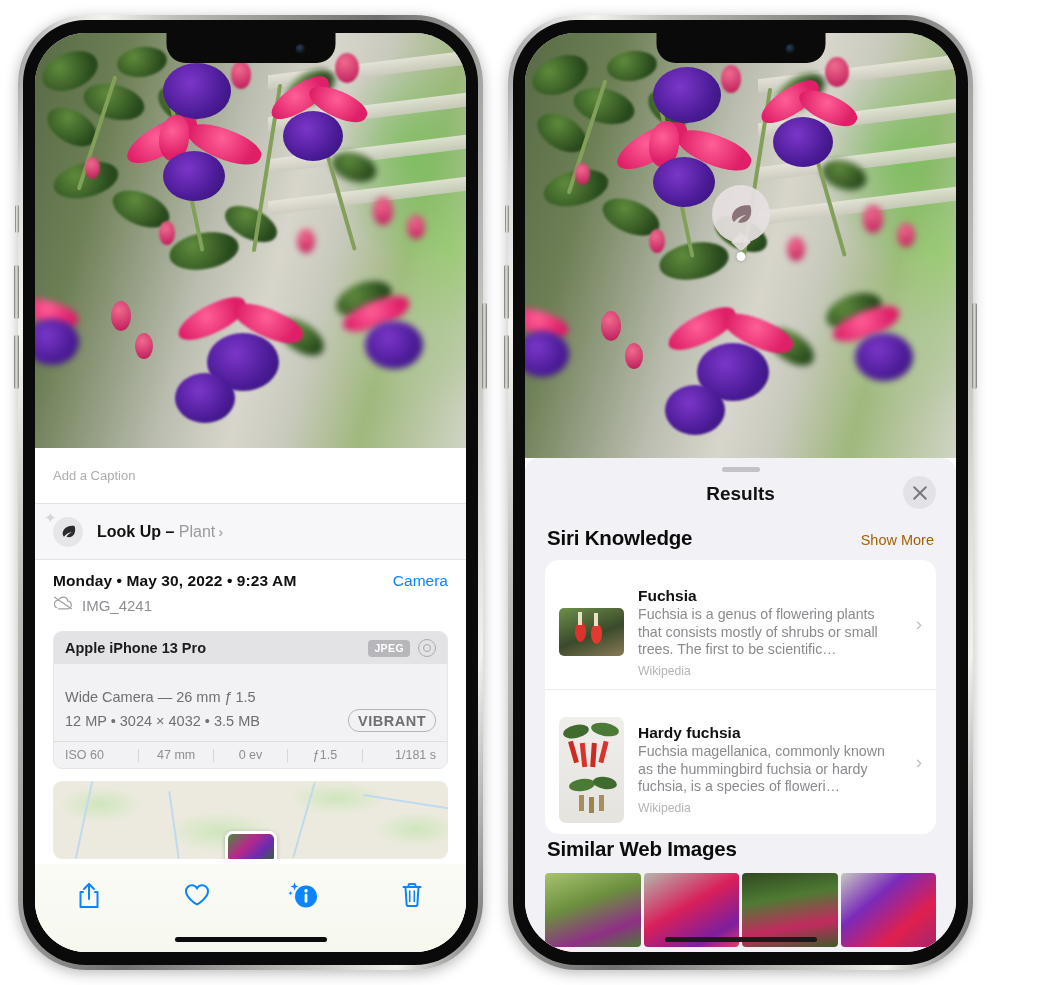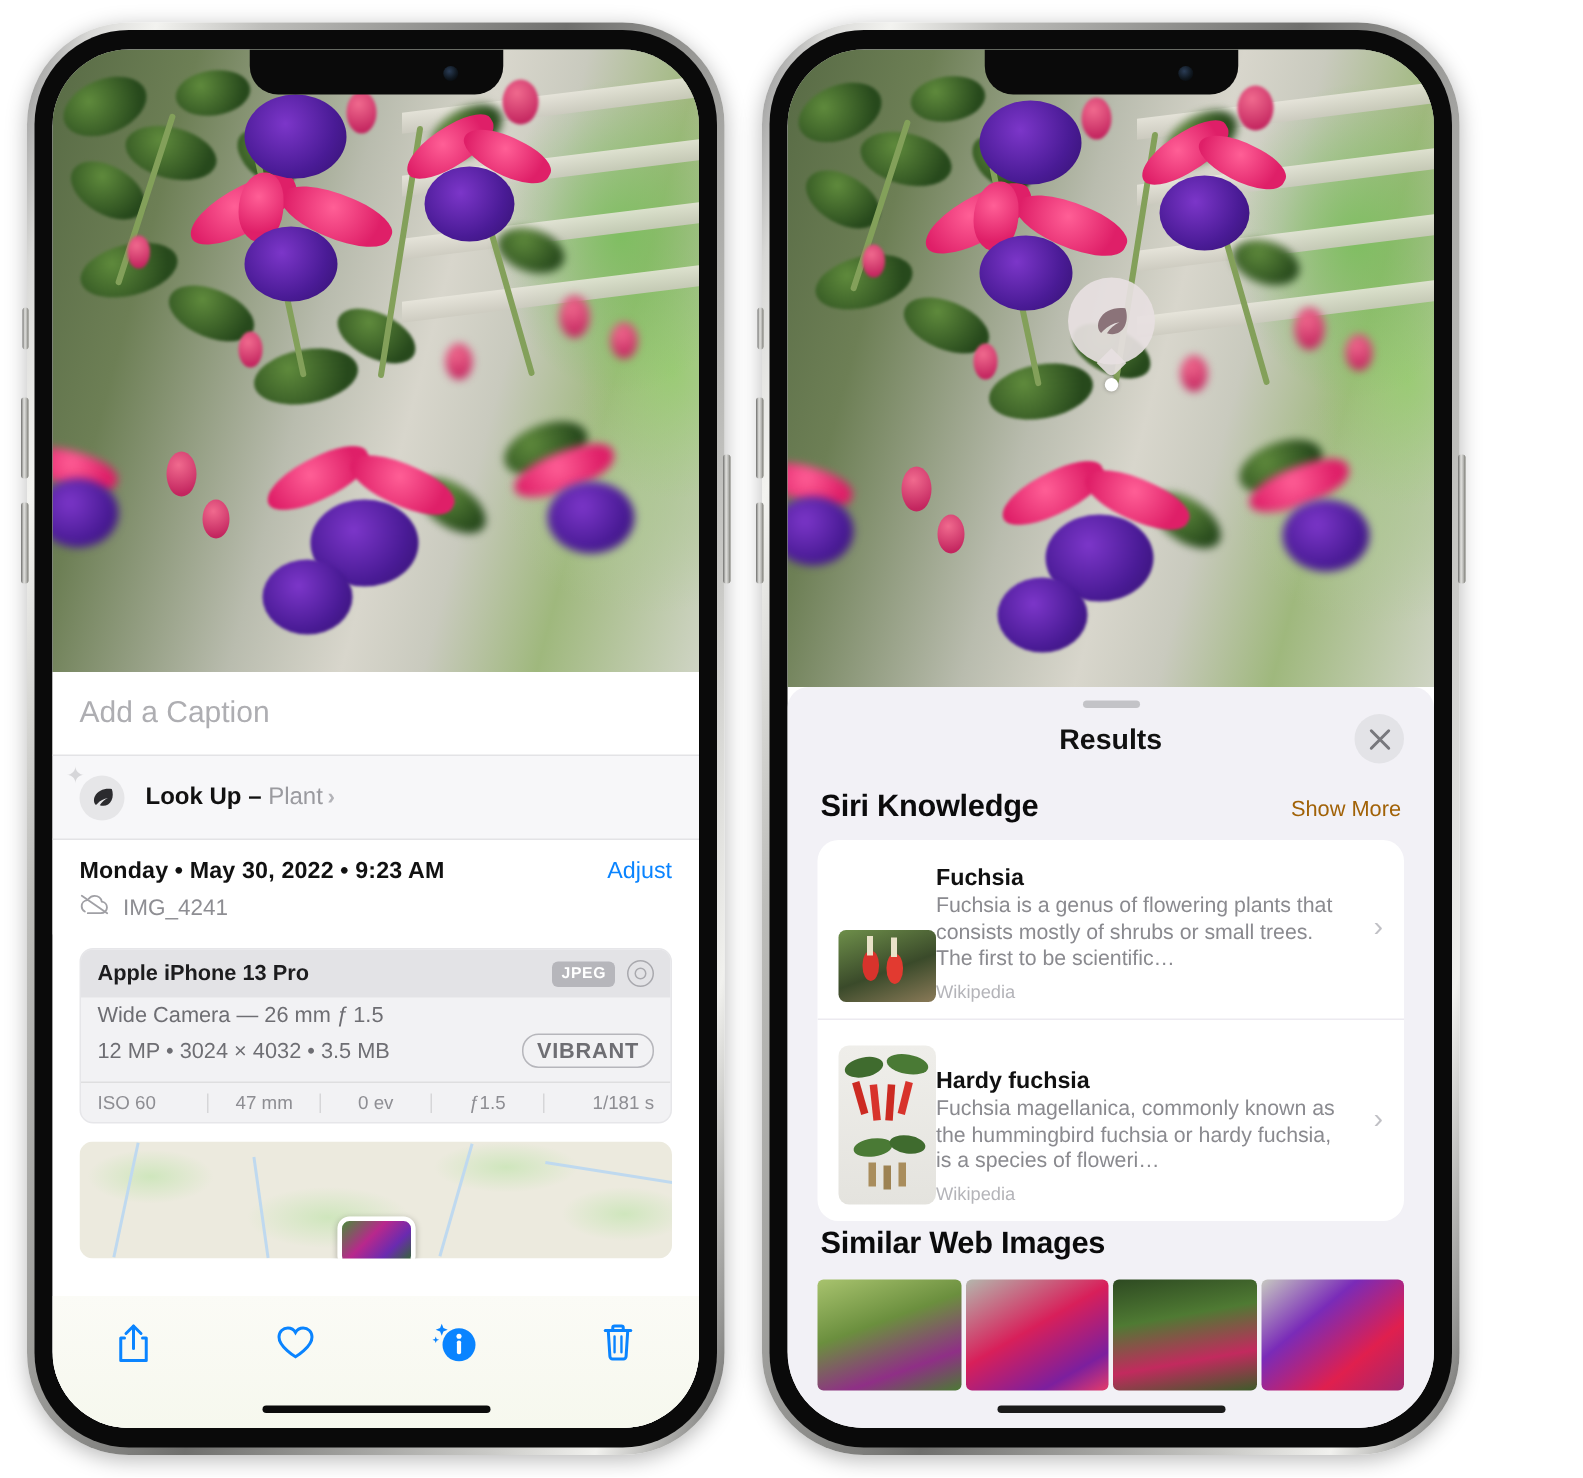--- a/index.html
+++ b/index.html
@@ -92,21 +92,21 @@
     position:absolute; border-radius:60% 40% 55% 45%;
     background: radial-gradient(circle at 45% 35%, #ff5f96, #df1f68 70%);
   }
   .blur1 { filter: blur(1.2px); }
   .blur2 { filter: blur(3px); }
 
   
   .sheet-l { position:absolute; left:0; right:0; top:415px; bottom:0; background:#ffffff; z-index:20; }
   .caption-row {
     height:56px; display:flex; align-items:center;
-    padding:0 18px; color:#aeaeb2; font-size:20px;
+    padding:0 18px; color:#aeaeb2; font-size:13px;
     background:#fff; border-bottom:.5px solid #e3e3e6;
   }
   .lookup-row {
     height:56px; display:flex; align-items:center; gap:14px;
     padding:0 18px; background:#f7f7f9;
     border-bottom:.5px solid #e3e3e6; position:relative;
   }
   .leaf-chip {
     width:30px; height:30px; border-radius:50%;
     background:#e6e6e8; display:flex; align-items:center; justify-content:center;
@@ -136,21 +136,21 @@
   .cam-badges { display:flex; align-items:center; gap:8px; }
   .jpeg {
     background:#b6b6bb; color:#fff; font-size:10.5px; font-weight:700;
     letter-spacing:.4px; padding:2.5px 6px; border-radius:4px;
   }
   .hdr-ring {
     width:18px; height:18px; border-radius:50%;
     border:1.3px solid #a9a9ae; display:flex; align-items:center; justify-content:center;
   }
   .hdr-ring i { width:8px; height:8px; border-radius:50%; border:1.5px solid #a9a9ae; display:block; }
-  .cam-body { padding:4px 11px 9px; }
+  .cam-body { padding:25px 11px 9px; }
   .cam-l1 { font-size:14.5px; color:#6e6e73; }
   .cam-l2 { display:flex; align-items:center; justify-content:space-between; margin-top:4px; }
   .cam-l2 span { font-size:14.5px; color:#6e6e73; }
   .vibrant {
     border:1px solid #b6b6bb; color:#6e6e73; font-size:10.5px; font-weight:600;
     letter-spacing:.5px; padding:2.5px 9px; border-radius:11px;
   }
   .cam-foot {
     display:flex; align-items:center; border-top:.5px solid #dededf;
     padding:6px 11px;
@@ -198,21 +198,21 @@
   .close-btn {
     position:absolute; right:20px; top:4px;
     width:33px; height:33px; border-radius:50%; background:#e3e3e7;
     display:flex; align-items:center; justify-content:center;
   }
   .sec-head { display:flex; align-items:baseline; justify-content:space-between; padding:10px 22px 10px; }
   .sec-title { font-size:20.5px; font-weight:700; color:#0b0b0c; letter-spacing:-.2px; }
   .show-more { font-size:14.5px; color:#a16207; }
 
   .card { margin:0 20px; background:#fff; border-radius:14px; overflow:hidden; }
-  .know-row { display:flex; padding:17px 14px 11px; align-items:flex-end; position:relative; }
+  .know-row { display:flex; gap:14px; padding:27px 14px 11px; align-items:center; position:relative; }
   .know-row + .know-row { border-top:.5px solid #eceaf0; }
   .thumb { flex:0 0 auto; border-radius:5px; overflow:hidden; position:relative; }
   .thumb-a { width:65px; height:48px; background:linear-gradient(160deg,#6e8f4a,#3a4a2a 55%,#8a7a58); }
   .thumb-b { width:65px; height:106px; background:linear-gradient(180deg,#efeeea,#e4e3de); border-radius:7px;}
   .kno-txt { flex:1 1 auto; min-width:0; padding-right:22px; }
   .kno-title { font-size:15.5px; font-weight:700; color:#111; margin-bottom:1px; }
   .kno-desc { font-size:14.2px; line-height:17.5px; color:#8a8a8f; }
   .kno-src { font-size:12.2px; color:#b4b4b9; margin-top:5px; }
   .kno-chev { position:absolute; right:14px; top:50%; transform:translateY(-50%); color:#c0c0c5; font-size:19px; }
 
@@ -327,21 +327,21 @@
               <svg width="17" height="17" viewBox="0 0 24 24" aria-hidden="true">
                 <path d="M20.5 4.2C13.8 3.2 7.3 5.6 4.6 11.1c-1.6 3.3-.9 6.6 1 8.3l1.3-1.4c2.6-2.9 6.2-4.7 10-5.3-3.1 1.5-5.8 3.8-7.7 6.8 4.6 1.6 9-.2 11-4.4 1.7-3.5 1.5-7.6.3-10.9z" fill="#2b2b2e"></path>
               </svg>
             </span>
             <span class="lookup-text"><span>Look Up – </span><span class="plain">Plant</span><span class="chev">›</span></span>
           </div>
 
           <div class="meta">
             <div class="meta-line1">
               <span class="meta-date">Monday • May 30, 2022 • 9:23 AM</span>
-              <span class="adjust">Adjust</span>
+              <span class="adjust">Camera</span>
             </div>
             <div class="meta-line2">
               <span>
                 <svg width="20" height="14" viewBox="0 0 26 18" aria-hidden="true">
                   <path d="M7.2 16.5h11.3c3 0 5.3-2.2 5.3-5 0-2.6-1.9-4.7-4.5-5-.6-2.9-3.1-5-6.2-5-2.1 0-4 1-5.1 2.6" fill="none" stroke="#a0a0a5" stroke-width="1.6" stroke-linecap="round"></path>
                   <path d="M6.9 5.2C4 5.5 1.9 7.7 1.9 10.5c0 2 1.1 3.7 2.7 4.6" fill="none" stroke="#a0a0a5" stroke-width="1.6" stroke-linecap="round"></path>
                   <path d="M2 1.5 L24 16.5" stroke="#a0a0a5" stroke-width="1.6" stroke-linecap="round"></path>
                 </svg>
               </span>
               <span class="fname">IMG_4241</span>

